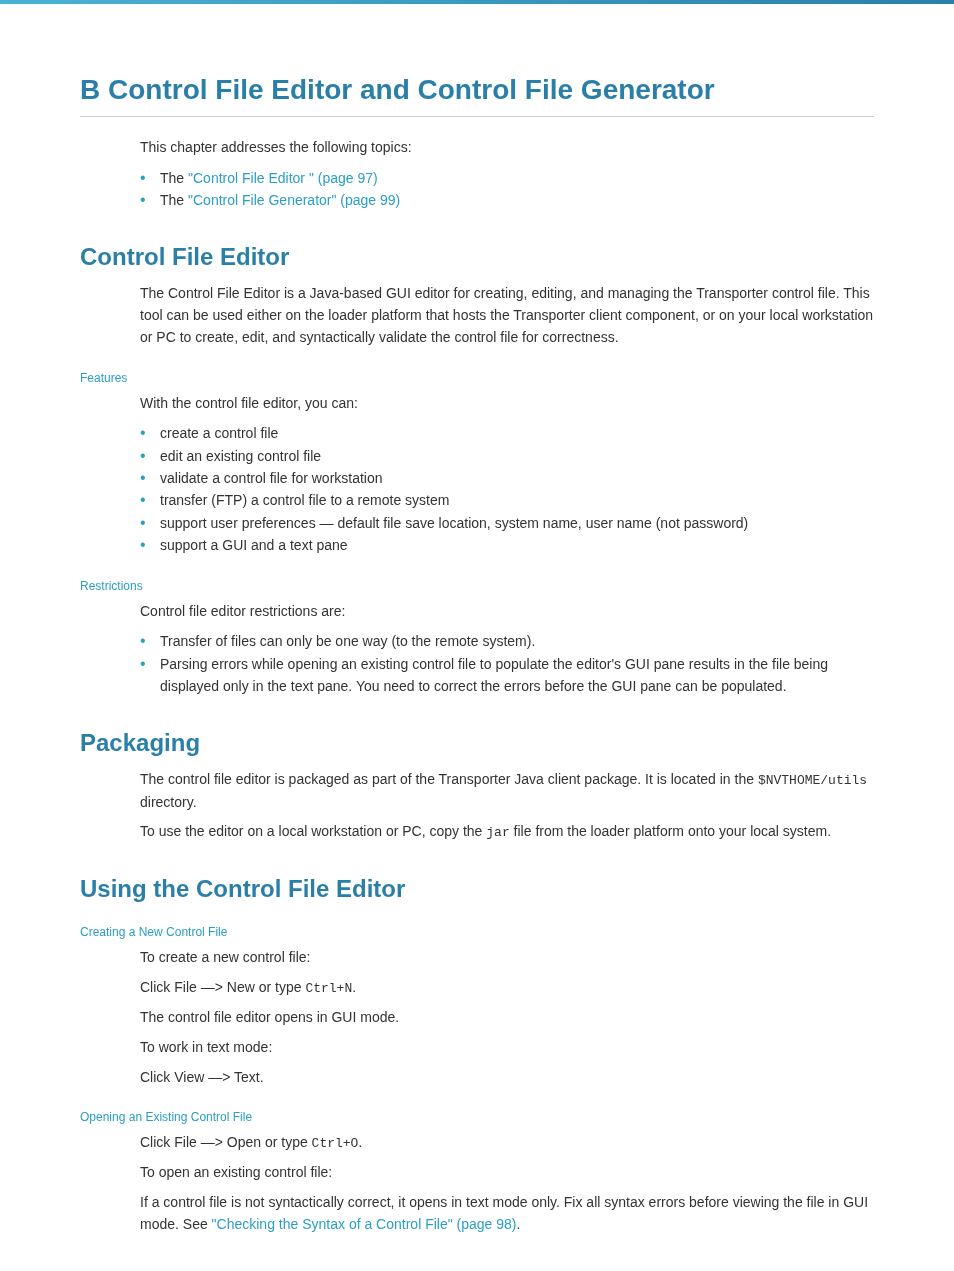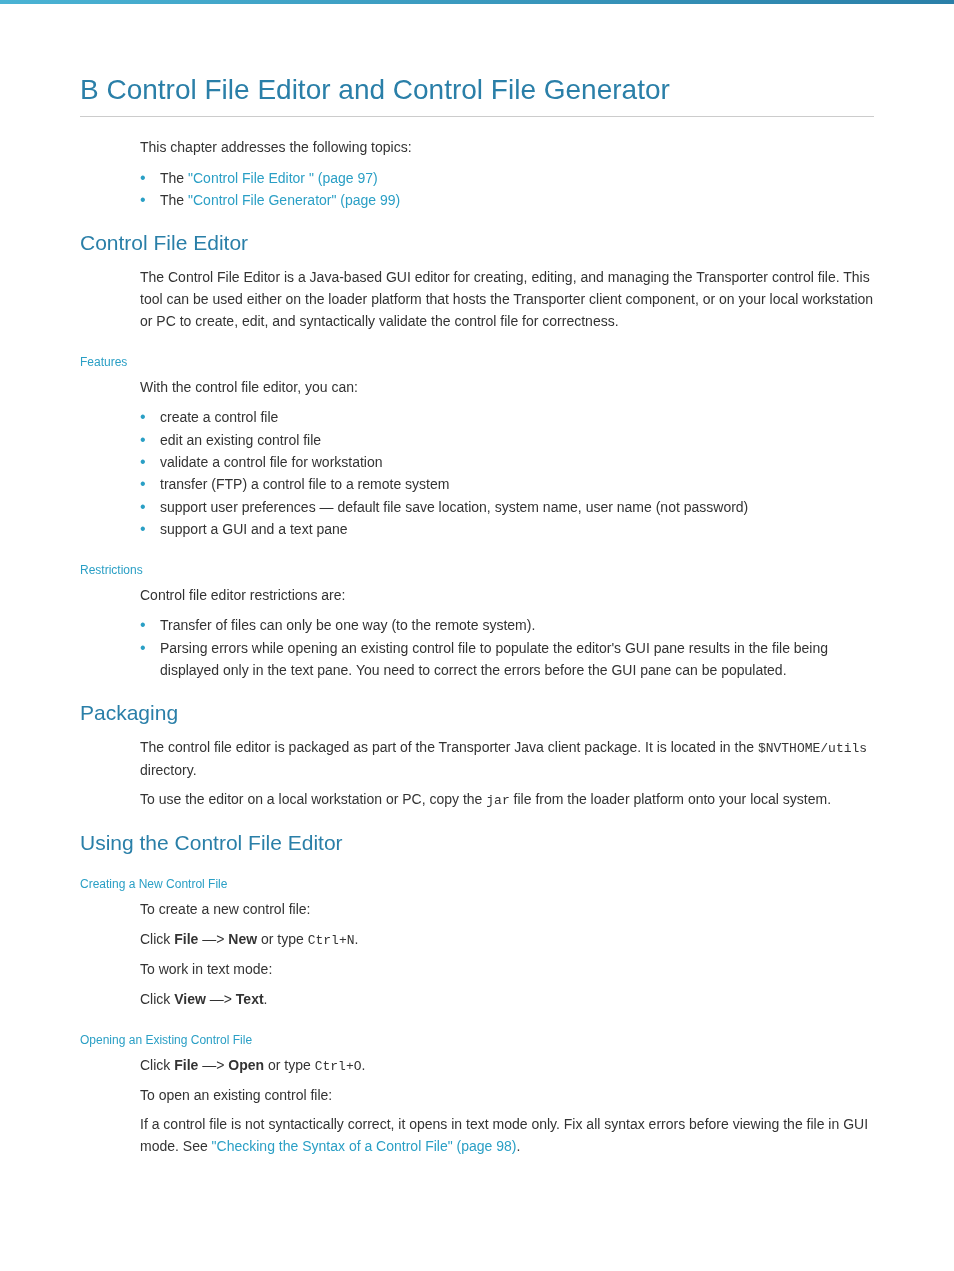--- a/index.html
+++ b/index.html
@@ -16,31 +16,31 @@
       padding: 40px 80px 60px 80px;
       position: relative;
     }
     .top-border {
       height: 4px;
       background: linear-gradient(to right, #4ab3d4, #2a7fa8);
       margin-bottom: 30px;
     }
     h1.page-title {
       font-size: 28px;
-      font-weight: normal;
+      font-weight: bold;
       color: #2a7fa8;
       border-bottom: 1px solid #ccc;
       padding-bottom: 10px;
       margin-bottom: 20px;
     }
     h2.section-title {
-      font-size: 21px;
-      font-weight: normal;
+      font-size: 24px;
+      font-weight: bold;
       color: #2a7fa8;
-      margin-top: 20px;
+      margin-top: 32px;
       margin-bottom: 12px;
     }
     h3.subsection-title {
       font-size: 12px;
       font-weight: normal;
       color: #2a9fc5;
       margin-top: 22px;
       margin-bottom: 8px;
     }
     .indent {
@@ -70,21 +70,21 @@
     a, .link {
       color: #2a9fc5;
       text-decoration: none;
     }
     code, .mono {
       font-family: 'Courier New', Courier, monospace;
       font-size: 13px;
       margin-top: 17px;
     }
     strong {
-      font-weight: bold;
+      font-weight: normal;
     }
   </style>
 </head>
 <body>
 
 <div class="top-border"></div>
 <div class="page">
 
   <h1 class="page-title">B  Control File Editor and Control File Generator</h1>
 
@@ -132,20 +132,21 @@
     <p>The control file editor is packaged as part of the Transporter Java client package. It is located in the <code class="mono">$NVTHOME/utils</code> directory.</p>
     <p>To use the editor on a local workstation or PC, copy the <code class="mono">jar</code> file from the loader platform onto your local system.</p>
   </div>
 
   <h2 class="section-title">Using the Control File Editor</h2>
 
   <h3 class="subsection-title">Creating a New Control File</h3>
   <div class="indent">
     <p>To create a new control file:</p>
     <p>Click <strong>File</strong> —&gt; <strong>New</strong> or type <code class="mono">Ctrl+N</code>.</p>
+    <p>The control file editor opens in GUI mode.</p>
     <p>To work in text mode:</p>
     <p>Click <strong>View</strong> —&gt; <strong>Text</strong>.</p>
   </div>
 
   <h3 class="subsection-title">Opening an Existing Control File</h3>
   <div class="indent">
     <p>Click <strong>File</strong> —&gt; <strong>Open</strong> or type <code class="mono">Ctrl+O</code>.</p>
     <p>To open an existing control file:</p>
     <p>If a control file is not syntactically correct, it opens in text mode only. Fix all syntax errors before viewing the file in GUI mode. See <span class="link">"Checking the Syntax of a Control File" (page 98)</span>.</p>
   </div>

